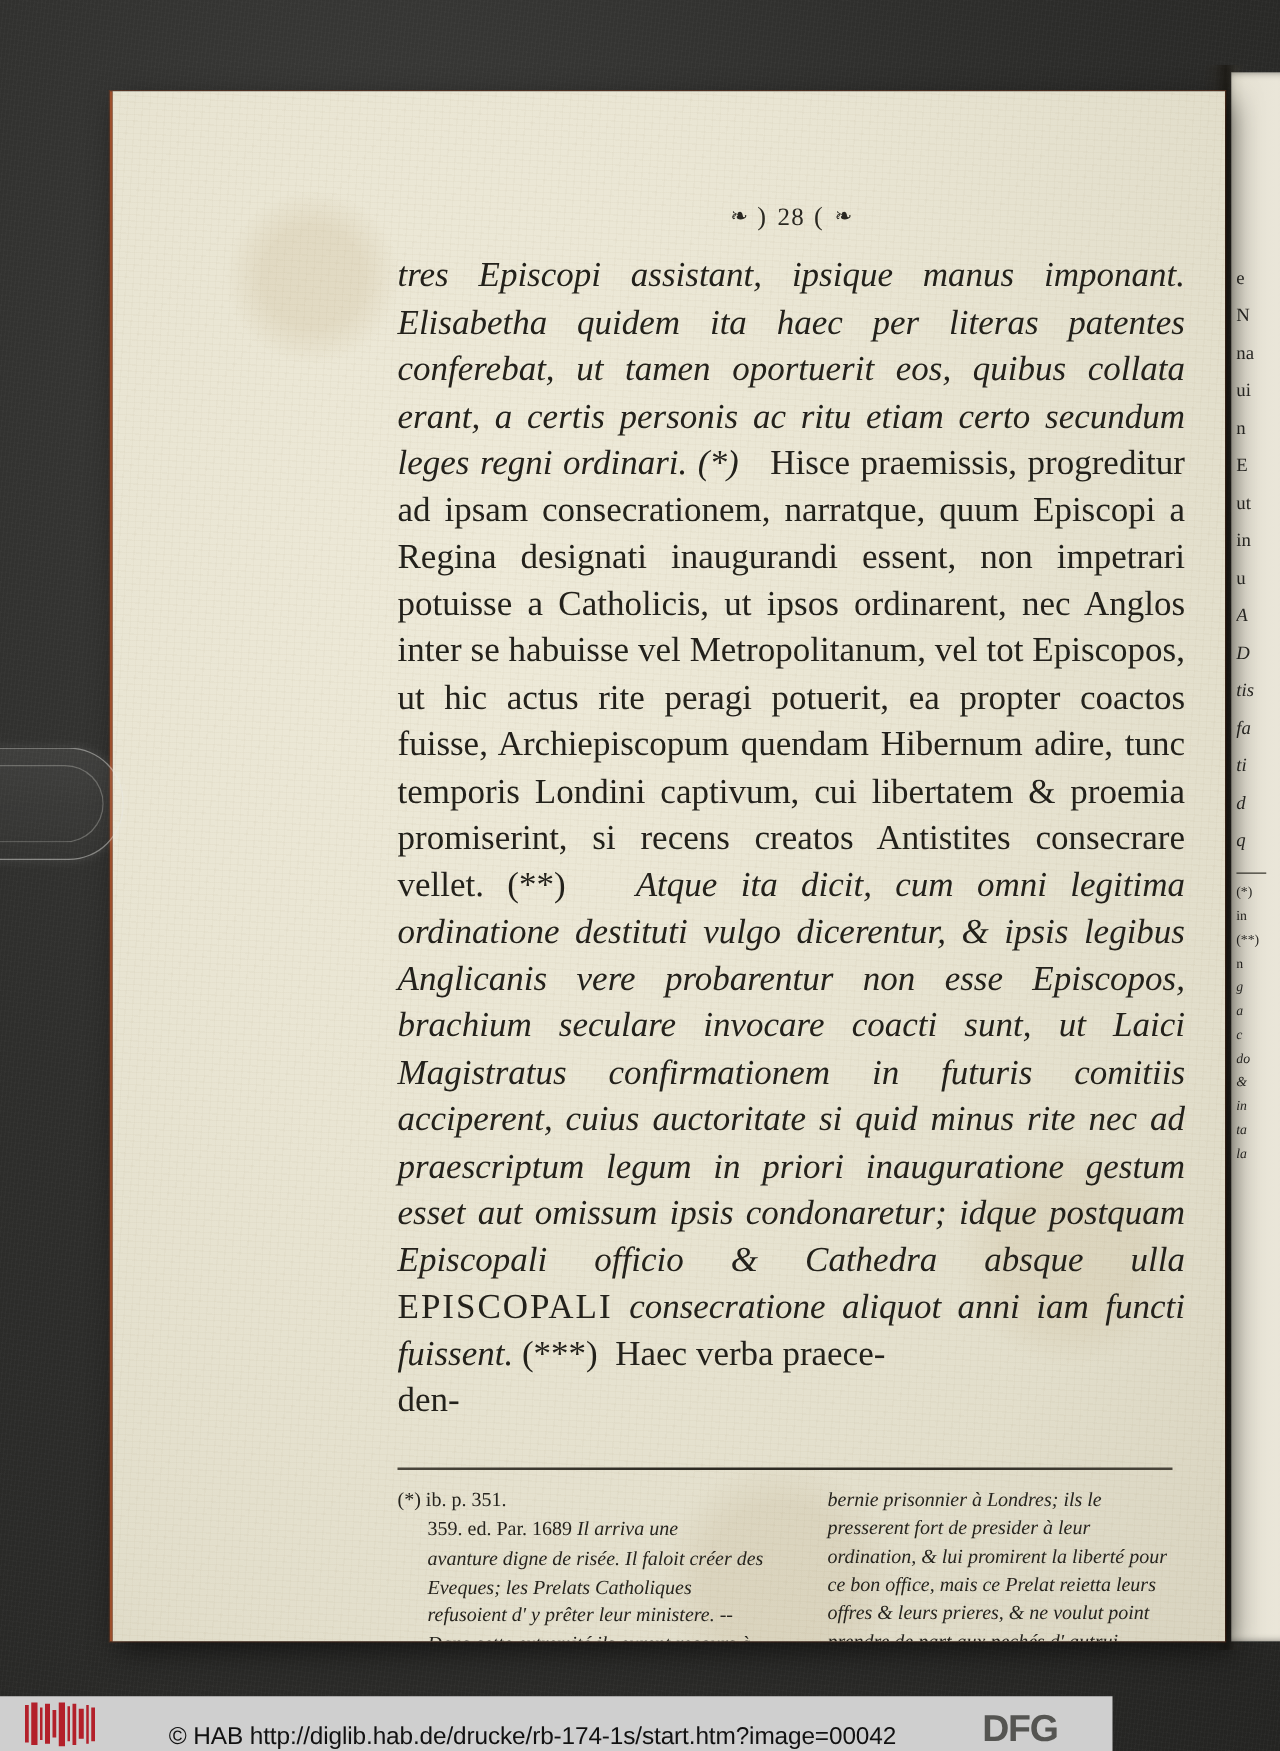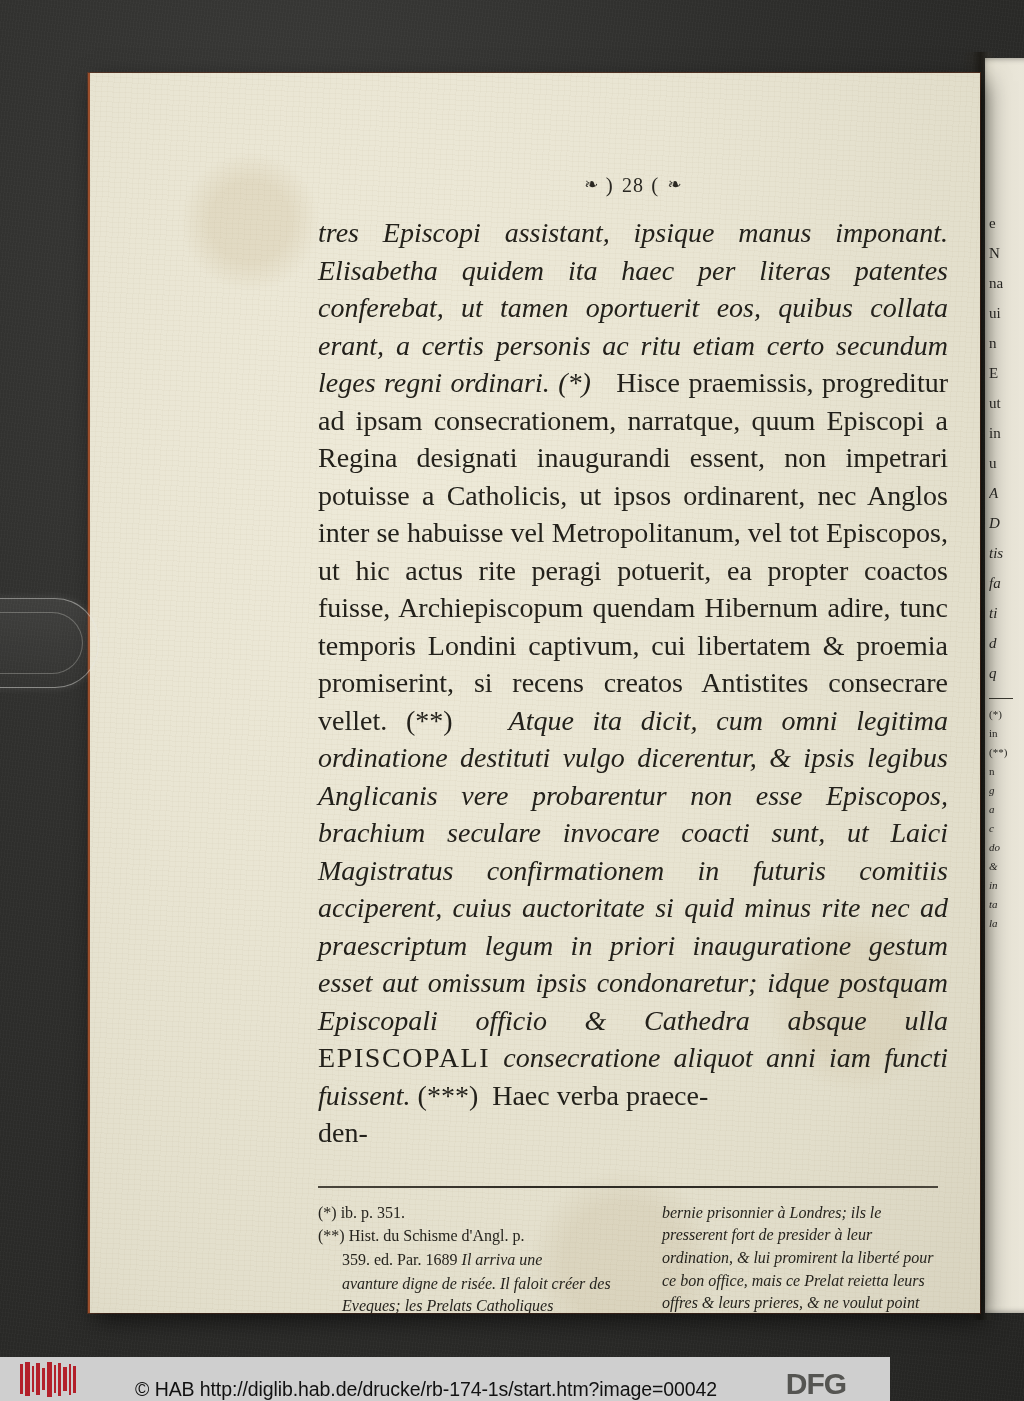--- a/index.html
+++ b/index.html
@@ -46,21 +46,21 @@
      background-image:
        repeating-linear-gradient(3deg, rgba(150,130,90,.045) 0 1px, rgba(0,0,0,0) 1px 5px),
        repeating-linear-gradient(93deg, rgba(140,120,80,.035) 0 1px, rgba(0,0,0,0) 1px 6px);}
   #page .foxing{position:absolute;inset:0;pointer-events:none;
      background:
        radial-gradient(circle at 18% 12%, rgba(176,150,100,.16) 0 40px, rgba(0,0,0,0) 70px),
        radial-gradient(circle at 86% 75%, rgba(176,150,100,.13) 0 55px, rgba(0,0,0,0) 90px),
        radial-gradient(circle at 60% 96%, rgba(160,136,92,.12) 0 60px, rgba(0,0,0,0) 95px);}
 
   
-  .typeblock{position:absolute;left:228px;top:100px;width:630px;color:#25231d;}
+  .typeblock{position:absolute;left:228px;top:88px;width:630px;color:#25231d;}
 
   #header-line{text-align:center;font-size:21px;letter-spacing:2px;
      color:#2a2822;margin-bottom:16px;}
   #header-line .orn{font-size:17px;vertical-align:2px;letter-spacing:0;}
   #header-line .pno{font-size:20px;letter-spacing:1px;}
 
   .maintext{font-size:28px;line-height:1.34;text-align:justify;
       color:#23211b;}
   .maintext p{margin:0;}
   .it{font-style:italic;}
@@ -161,24 +161,20 @@
       </div>
 
       <div id="fn-rule"></div>
 
       <div id="footnotes">
         <div class="fncol">
           <p class="hang">
             <span class="fnmark">(*)</span>
             <span>ib. p. 351.</span>
           </p>
-          <p class="hang">
-            <span class="fnmark">(**)</span>
-            <span>Hist. du Schisme d'Angl. p.</span>
-          </p>
           <p class="indent">
             <span>359. ed. Par. 1689</span>
             <span class="it">Il arriva une</span>
           </p>
           <p class="indent it">
             <span>avanture digne de risée. Il faloit créer des Eveques; les Prelats Catholiques refusoient d' y prêter leur ministere. -- Dans cette extremité ils eurent recours à un Archeveque d' Hi-</span>
           </p>
         </div>
         <div class="fncol">
           <p class="indent it">

